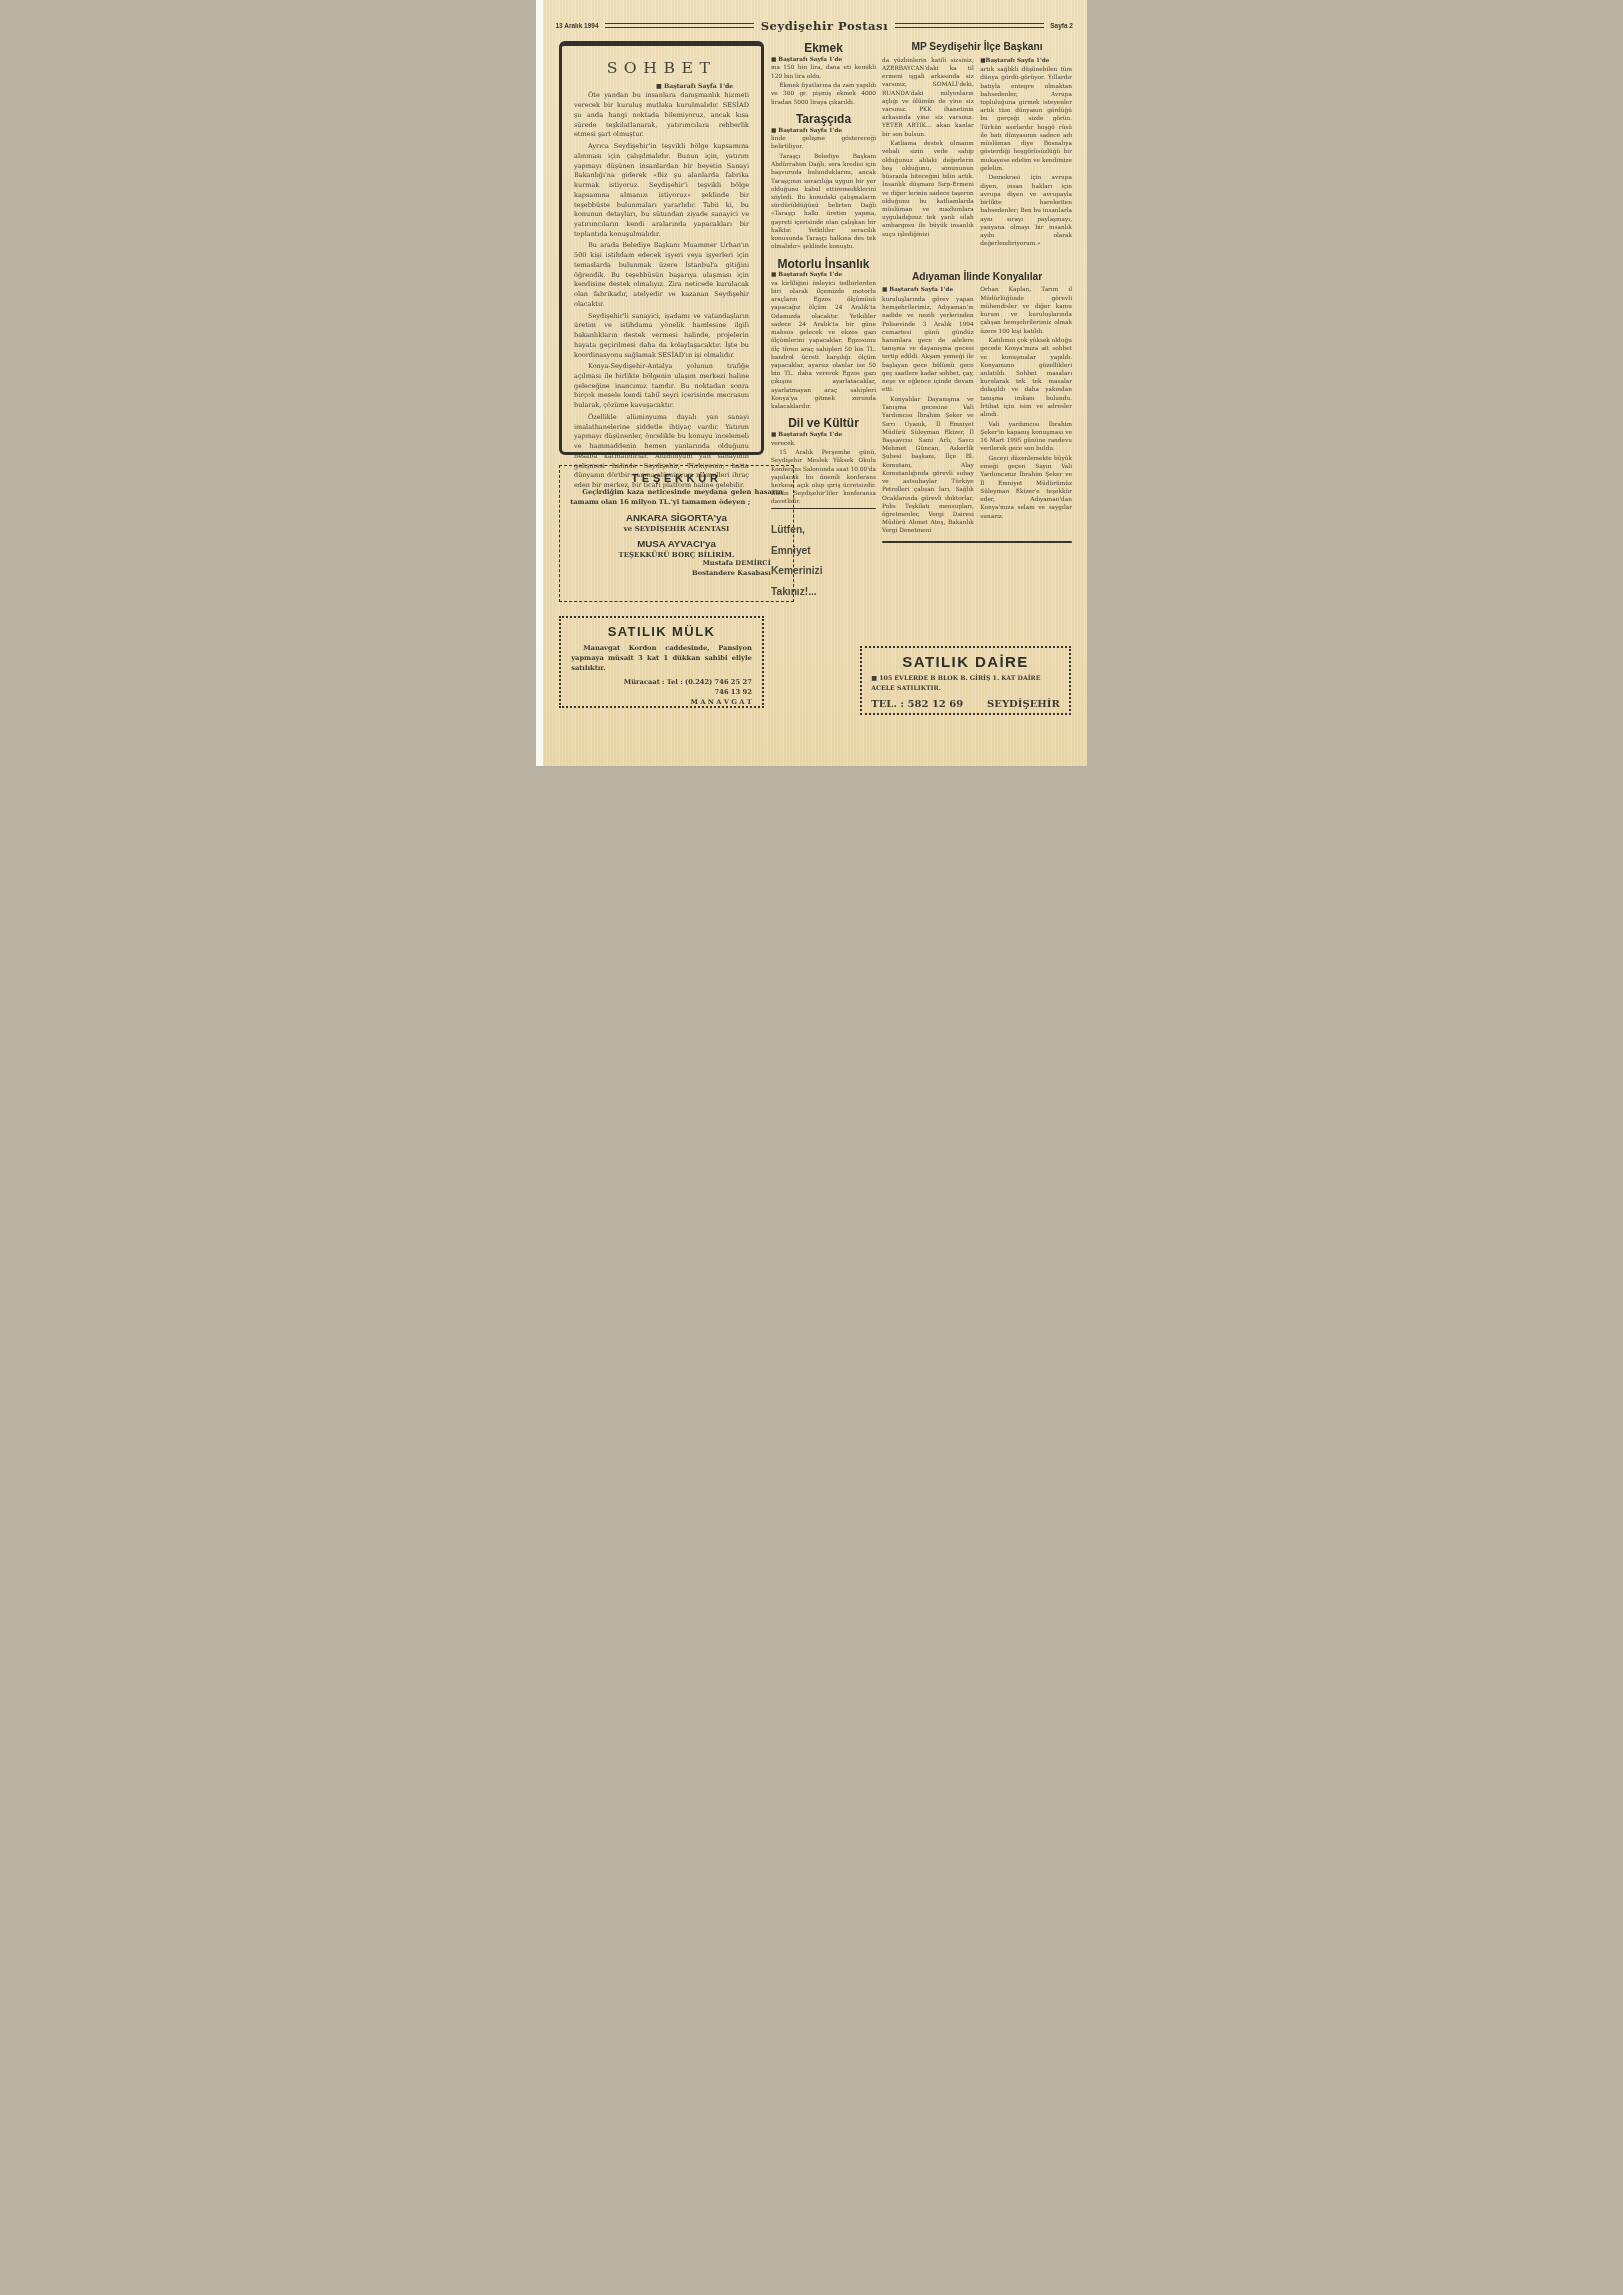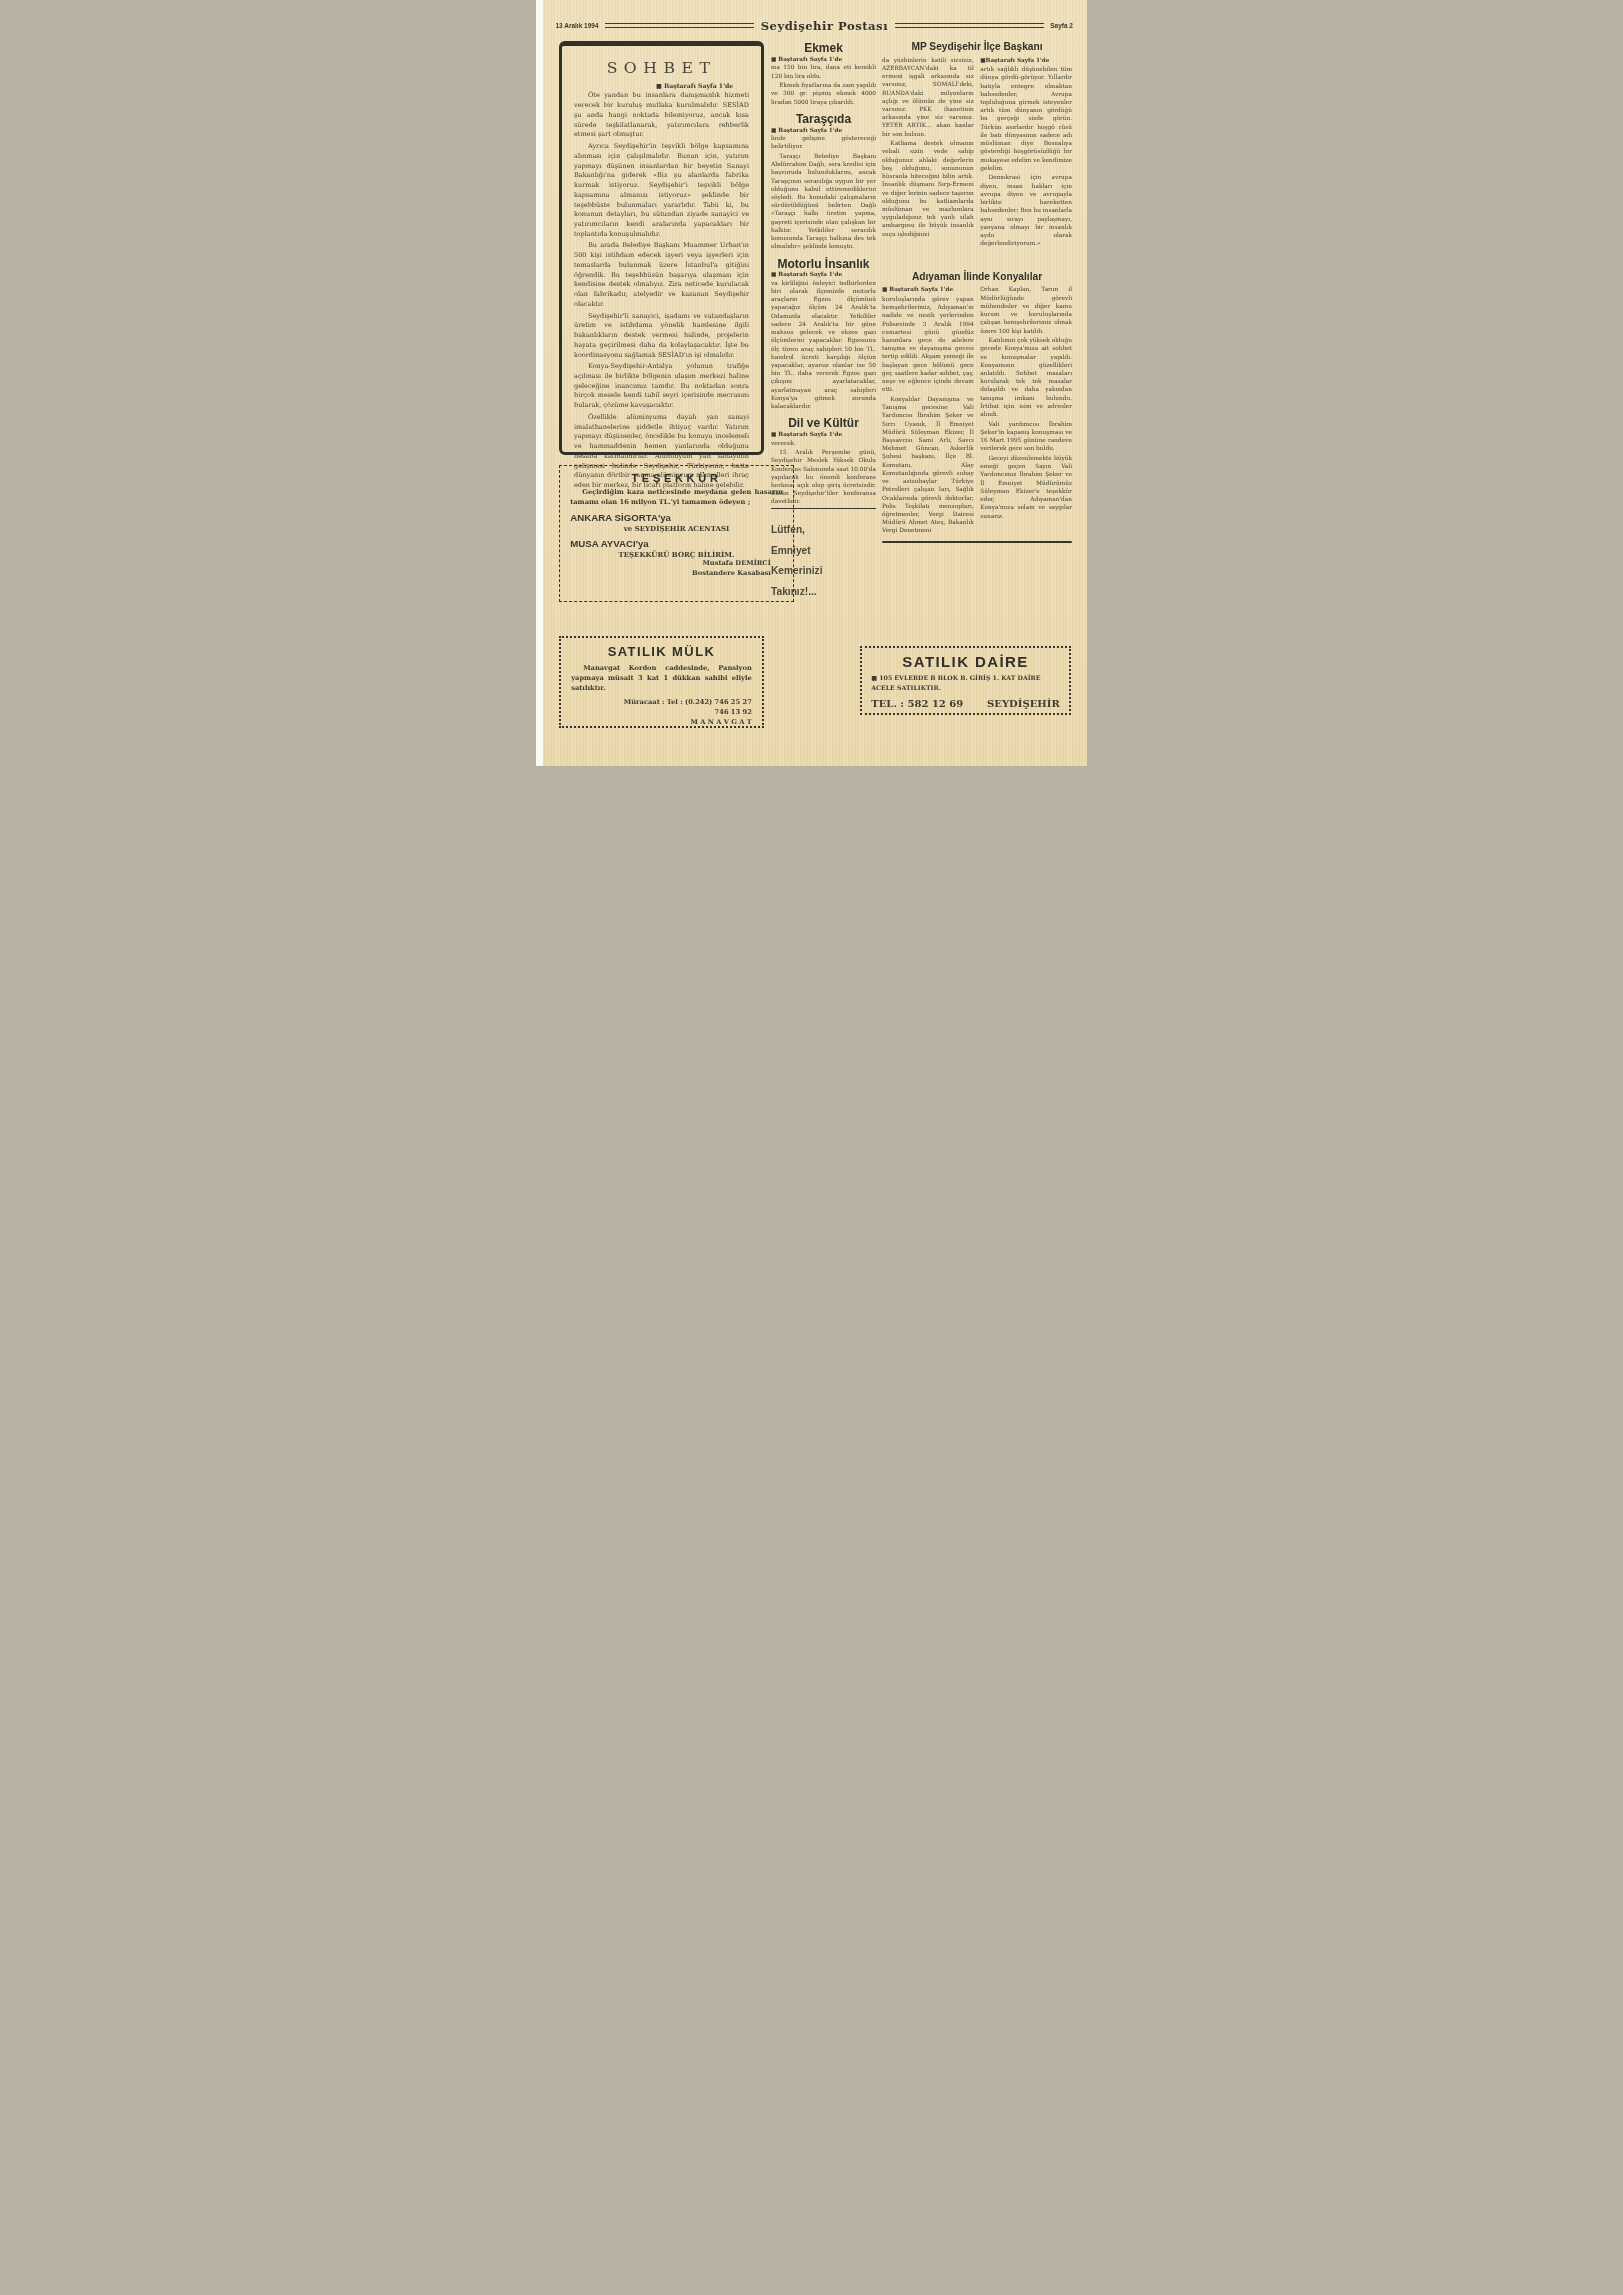--- a/index.html
+++ b/index.html
@@ -21,24 +21,24 @@
   .ttl-sans{font-family:"Liberation Sans",sans-serif;font-weight:700;text-align:center;color:#30302a;margin:0;}
   
   .sohbet-box{position:absolute;left:23px;top:41px;width:205px;height:414px;
     border:3.2px solid #31312a;border-top-width:5.6px;border-radius:6px;padding:4.6px 12px;box-sizing:border-box;}
   .sohbet-title{font-family:"DejaVu Serif",serif;font-weight:400;font-size:15.7px;letter-spacing:6.5px;text-align:center;margin:7.4px 0 4.6px 0;color:#44443a;}
   .sohbet-cont{text-align:right;padding-right:15.7px;}
   .tesekkur-box{position:absolute;left:23px;top:465px;width:235px;height:137px;
     border:1.4px dashed #33332b;padding:4.6px 10.2px;box-sizing:border-box;}
   .tesekkur-title{font-size:11px;letter-spacing:3.7px;margin:1.9px 0 3.7px 0;}
   .tesekkur-body{font-weight:700;font-size:6.7px;line-height:1.45;text-align:justify;margin:0;text-indent:12px;}
-  .ad-big{font-family:"Liberation Sans",sans-serif;font-weight:700;text-align:left;font-size:9.7px;margin:4.6px 0 0.9px 0;color:#3a3a30;}
+  .ad-big{font-family:"Liberation Sans",sans-serif;font-weight:700;text-align:center;font-size:9.7px;margin:4.6px 0 0.9px 0;color:#3a3a30;}
   .ad-mid{font-family:"DejaVu Serif",serif;font-weight:700;text-align:center;font-size:7px;margin:0.9px 0;}
   .sig{font-weight:700;font-size:6.7px;text-align:right;padding-right:12px;line-height:1.4;}
-  .mulk-box{position:absolute;left:23px;top:636px;width:205px;height:92px;
+  .mulk-box{position:absolute;left:23px;top:616px;width:205px;height:92px;
     border:2.3px dotted #33332b;padding:3.7px 10.2px;box-sizing:border-box;}
   .mulk-title{font-size:13px;letter-spacing:1.4px;margin:2.8px 0 4.6px 0;}
   .mulk-body{font-weight:700;font-size:6.7px;line-height:1.45;text-align:justify;margin:0;text-indent:12px;}
   .contact{font-weight:700;font-size:6.7px;text-align:right;line-height:1.5;margin-top:3.7px;}
   
   .midcol{position:absolute;left:235px;top:41px;width:105px;}
   .mid-title{font-size:12px;margin:0 0 0.9px 0;}
   .mid-txt{font-size:5.8px;line-height:1.42;text-align:justify;}
   .mid-txt p{margin:0 0 1.4px 0;text-indent:8.3px;}
   .mid-cont{font-size:5.7px;font-weight:700;margin:0.5px 0 1.4px 0;}

